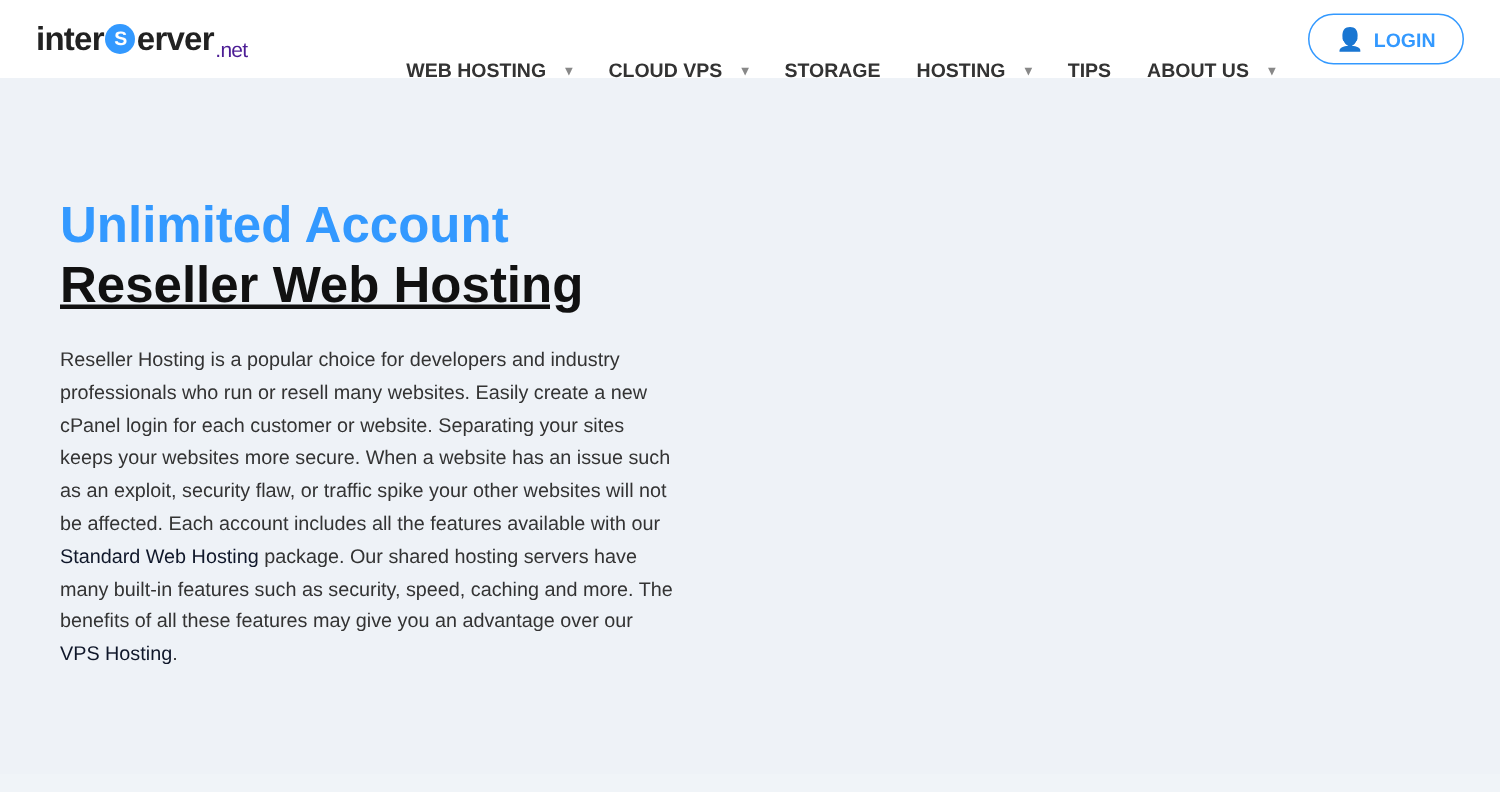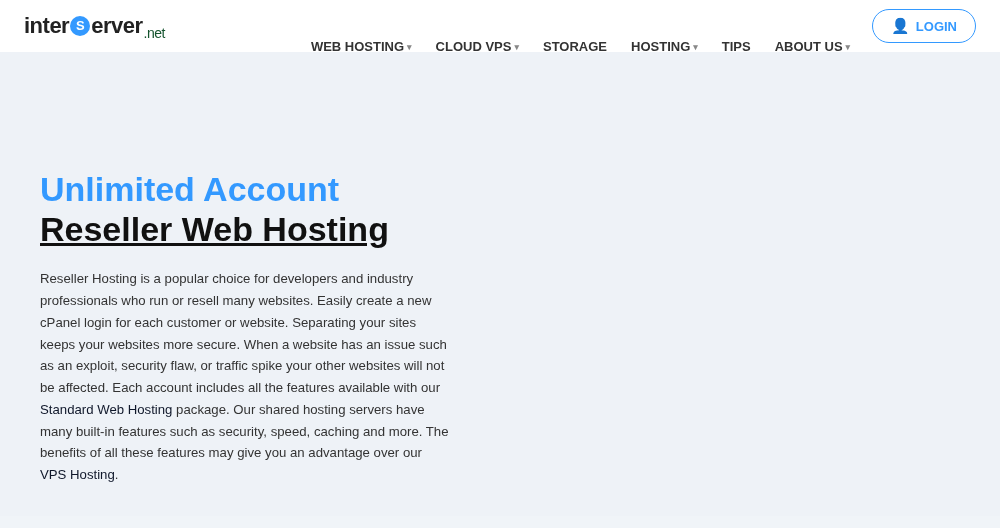--- a/index.html
+++ b/index.html
@@ -16,21 +16,21 @@
       box-shadow: 0 1px 4px rgba(0,0,0,0.08);
     }
     .logo {
       display: flex;
       align-items: center;
       font-size: 22px;
       font-weight: bold;
       color: #222;
       letter-spacing: -0.5px;
     }
-    .logo .net { color: #14532d; font-size: 14px; font-weight: normal; margin-left: 1px; margin-top: 13px; }
+    .logo .net { color: #4c1d95; font-size: 14px; font-weight: normal; margin-left: 1px; margin-top: 13px; }
     .logo-s {
       display: inline-block;
       width: 20px;
       height: 20px;
       background: #3399ff;
       border-radius: 50%;
       color: white;
       font-size: 13px;
       line-height: 20px;
       text-align: center;
@@ -39,21 +39,21 @@
     }
 
     nav {
       display: flex;
       align-items: center;
       gap: 4px;
     }
     .nav-item {
       display: flex;
       align-items: center;
-      gap: 3px;
+      gap: 13px;
       padding: 8px 10px;
       font-size: 13px;
       font-weight: 600;
       color: #333;
       cursor: pointer;
       white-space: nowrap;
       margin-top: 41px;
     }
     .nav-chevron {
       font-size: 9px;
@@ -71,21 +71,21 @@
       font-weight: 700;
       cursor: pointer;
       margin-left: 8px;
     }
 
     
     .main {
       background: #eef2f7;
       height: calc(528px - 64px);
       display: flex;
-      align-items: flex-end;
+      align-items: center;
       position: relative;
       overflow: hidden;
     }
 
     .content-left {
       flex: 0 0 480px;
       padding: 40px 30px 30px 40px;
     }
 
     .headline-blue {

